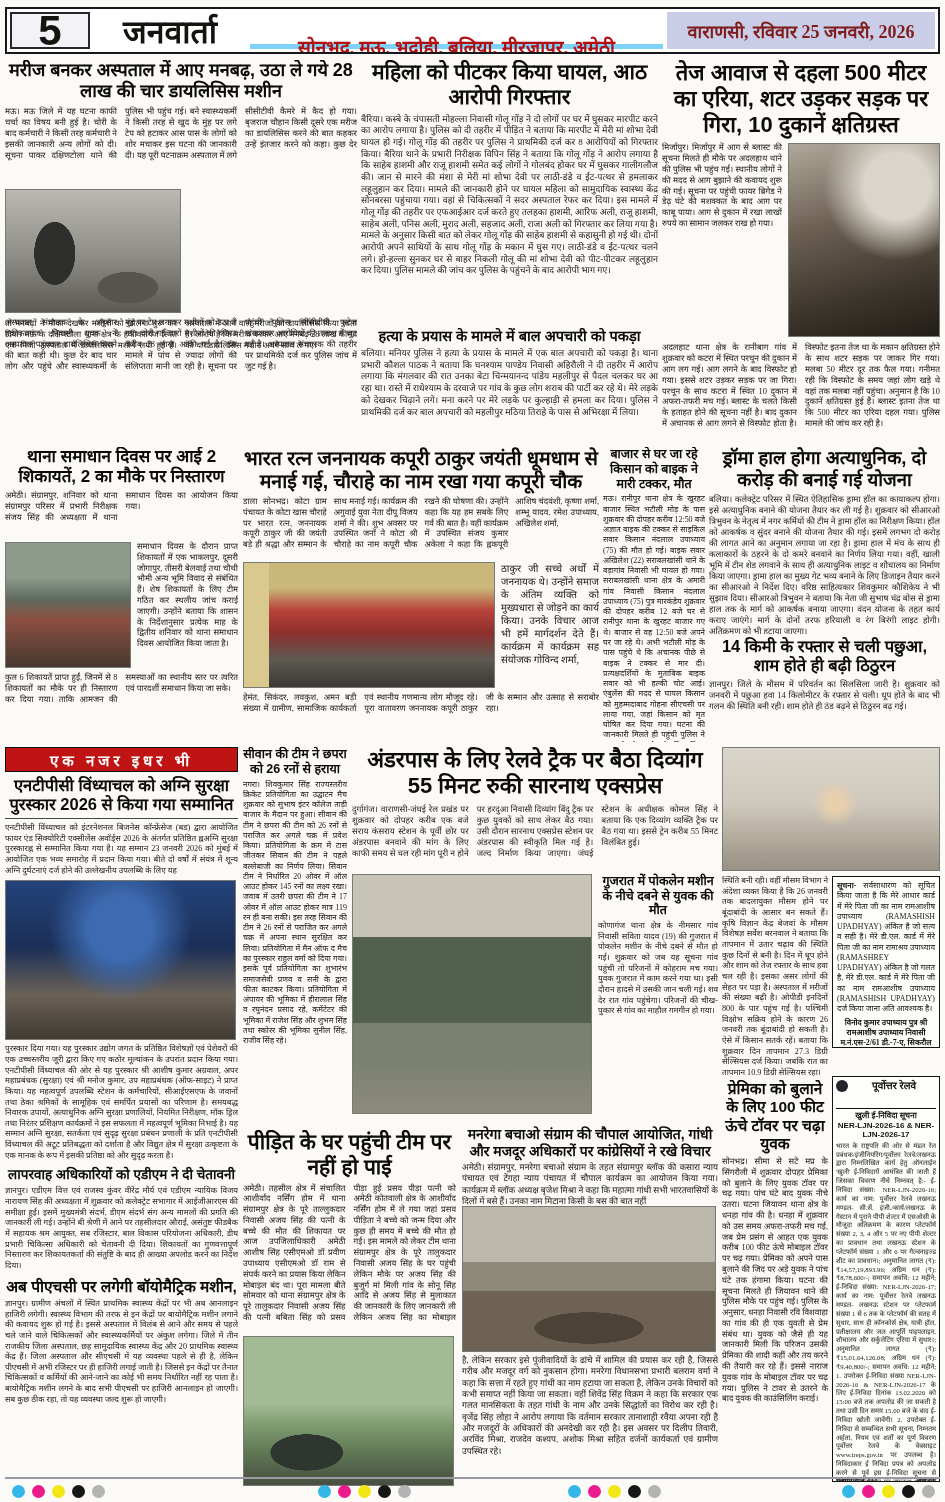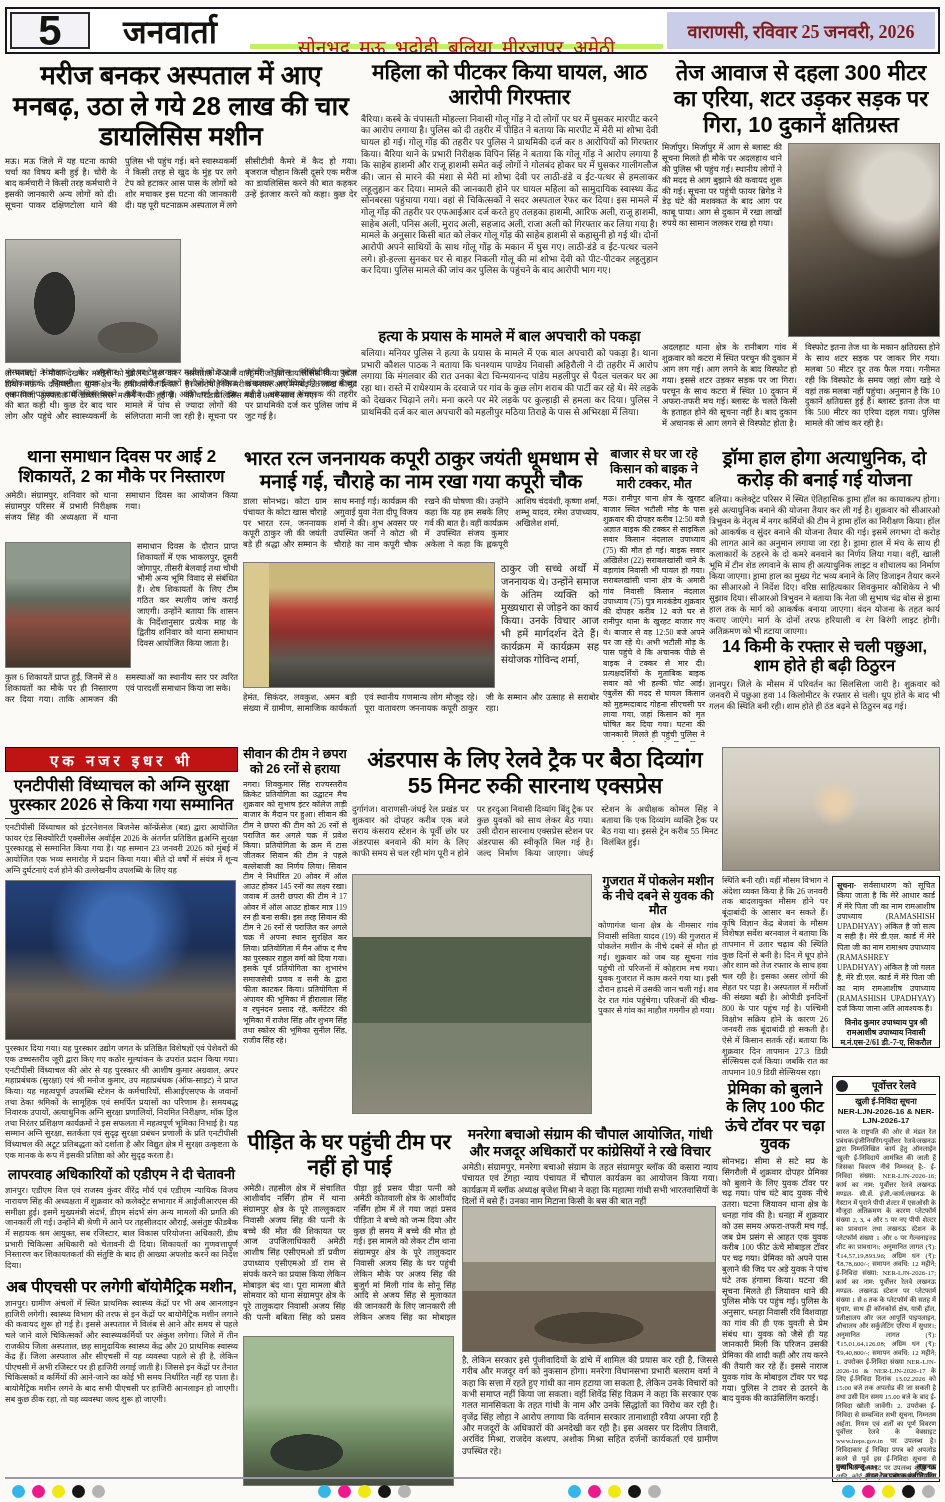--- a/index.html
+++ b/index.html
@@ -12,69 +12,69 @@
   .c2{column-count:2;column-gap:8px;}
   .c3{column-count:3;column-gap:8px;}
   .c4{column-count:4;column-gap:7px;}
   .photo{border:1px solid #7a7a74;box-sizing:border-box;}
   .row{display:flex;gap:6px;}
   
   .mast{display:flex;align-items:stretch;border:2px solid #17171c;background:#fff;padding:3px;gap:4px;}
   .mast .num{width:76px;border:2px solid #26262c;display:flex;align-items:center;justify-content:center;
              font-size:42px;font-weight:bold;font-family:"Liberation Sans",sans-serif;background:#f2f2f7;}
   .mast .nm{width:152px;display:flex;align-items:center;justify-content:center;font-size:32px;font-weight:bold;}
-  .mast .rg{flex:1;background:#bef264;color:#b40f0f;display:flex;align-items:center;justify-content:center;
-            font-size:19px;font-weight:normal;margin-top:32px;}
+  .mast .rg{flex:1;background:#7dd3fc;color:#b40f0f;display:flex;align-items:center;justify-content:center;
+            font-size:19px;font-weight:bold;margin-top:32px;}
   .mast .dt{width:268px;background:#c9cde8;color:#7f1d1d;display:flex;align-items:center;justify-content:center;
             font-size:18px;font-weight:bold;}
   .banner{background:#c01414;color:#fff;border:1px solid #111;display:flex;align-items:center;justify-content:center;
           font-family:"Liberation Sans",sans-serif;font-weight:bold;font-size:15px;letter-spacing:4px;}
   .subhl{font-family:"Liberation Sans",sans-serif;font-weight:bold;text-align:center;line-height:1.2;}
   .box{border:1.5px solid #14120f;background:#fdfdfa;padding:4px;}
-  .tender-head{display:flex;align-items:center;gap:4px;border-bottom:1px solid #111;padding-bottom:2px;margin-bottom:2px;}
+  .tender-head{display:flex;align-items:center;gap:4px;border-bottom:1px solid #111;padding-bottom:16px;margin-bottom:2px;}
   .tender-logo{width:12px;height:12px;border-radius:50%;background:#23232a;flex:0 0 auto;}
   .dots{position:absolute;display:flex;gap:7px;}
   .dot{width:13px;height:13px;border-radius:50%;}
   .d-c{background:#35b6e8;} .d-m{background:#ec1a8d;} .d-y{background:#f3e713;} .d-k{background:#161616;} .d-g{background:#b3b3b3;}
   .rule{background:#9a9aa4;}
 </style>
 </head>
 <body>
 
 <div class="page">
 
   <div class="abs mast" style="left:5px;top:7px;width:935px;height:47px;">
     <div class="num">5</div>
     <div class="nm">जनवार्ता</div>
     <div class="rg">सोनभद्र, मऊ, भदोही, बलिया, मीरजापुर, अमेठी</div>
     <div class="dt">वाराणसी, रविवार 25 जनवरी, 2026</div>
   </div>
 
   <div class="abs" style="left:5px;top:60px;width:352px;height:383px;">
-    <div class="hl" style="font-size:26px;">मरीज बनकर अस्पताल में आए मनबढ़, उठा ले गये 28 लाख की चार डायलिसिस मशीन</div>
+    <div class="hl" style="font-size:18px;">मरीज बनकर अस्पताल में आए मनबढ़, उठा ले गये 28 लाख की चार डायलिसिस मशीन</div>
     <div class="bt c3" style="font-size:8.4px;height:64px;margin-top:5px;">मऊ। मऊ जिले में यह घटना काफी चर्चा का विषय बनी हुई है। चोरी के बाद कर्मचारी ने किसी तरह कर्मचारी ने इसकी जानकारी अन्य लोगों को दी। सूचना पाकर दक्षिणटोला थाने की पुलिस भी पहुंच गई। बने स्वास्थ्यकर्मी ने किसी तरह से खुद के मुंह पर लगे टेप को हटाकर आस पास के लोगों को शोर मचाकर इस घटना की जानकारी दी। यह पूरी घटनाक्रम अस्पताल में लगे सीसीटीवी कैमरे में कैद हो गया। बृजराज चौहान किसी दूसरे एक मरीज का डायलिसिस करने की बात कहकर उन्हें इंतजार करने को कहा। कुछ देर बाद जब मरीज का डायलिसिस खत्म हो गया</div>
     <div class="row" style="margin-top:18px;height:126px;flex-direction:column;">
       <div class="photo" style="width:176px;height:124px;flex:0 0 auto;background:radial-gradient(ellipse 34px 52px at 28% 52%,#2e2e2c 0 60%,transparent 61%),radial-gradient(ellipse 50px 26px at 70% 80%,#57554e 0 60%,transparent 61%),linear-gradient(180deg,#bab8b1,#8d8c86 55%,#5a5953);"></div>
       <div class="bt c2" style="font-size:8.4px;flex:1;">तो मनबढ़ों ने मौका देखकर मशीनों को खोलना शुरू कर दिया। मऊ के दक्षिणटोला थाना क्षेत्र के हकीकतगंज स्थित एक निजी अस्पताल में डायलिसिस मशीनें लगी हुई हैं। अस्पताल में आने वाले मरीजों का डायलिसिस किया जाता है। आरोप है कि मरीज बनकर आए मनबढ़ 28 लाख कीमत की चार डायलिसिस मशीन अपने साथ ले गए।</div>
     </div>
     <div class="bt c3" style="font-size:8.4px;height:114px;margin-top:3px;">अस्पताल संचालक के अनुसार हकीकतगंज निवासी युवक ने अस्पताल पहुंचकर डायलिसिस कराने की बात कही थी। कुछ देर बाद चार लोग और पहुंचे और स्वास्थ्यकर्मी के मुंह पर टेप लगाकर मशीनों को उठा ले गए। चोरी गई चारों मशीनों की कीमत करीब 28 लाख आंकी गई है। इस मामले में पांच से ज्यादा लोगों की संलिप्तता मानी जा रही है। सूचना पर पहुंची पुलिस सीसीटीवी फुटेज खंगालकर आरोपियों की तलाश में जुट गई है। अस्पताल संचालक की तहरीर पर प्राथमिकी दर्ज कर पुलिस जांच में जुट गई है।</div>
   </div>
 
   <div class="abs" style="left:361px;top:60px;width:297px;height:264px;">
     <div class="hl" style="font-size:21px;">महिला को पीटकर किया घायल, आठ आरोपी गिरफ्तार</div>
     <div class="bt" style="font-size:9px;margin-top:4px;height:204px;">बैरिया। कस्बे के चंपासती मोहल्ला निवासी गोलू गोंड़ ने दो लोगों पर घर में घुसकर मारपीट करने का आरोप लगाया है। पुलिस को दी तहरीर में पीड़ित ने बताया कि मारपीट में मेरी मां शोभा देवी घायल हो गई। गोलू गोंड़ की तहरीर पर पुलिस ने प्राथमिकी दर्ज कर 8 आरोपियों को गिरफ्तार किया। बैरिया थाने के प्रभारी निरीक्षक विपिन सिंह ने बताया कि गोलू गोंड़ ने आरोप लगाया है कि साहेब हाशमी और राजू हाशमी समेत कई लोगों ने गोलबंद होकर घर में घुसकर गालीगलौज की। जान से मारने की मंशा से मेरी मां शोभा देवी पर लाठी-डंडे व ईंट-पत्थर से हमलाकर लहूलुहान कर दिया। मामले की जानकारी होने पर घायल महिला को सामुदायिक स्वास्थ्य केंद्र सोनबरसा पहुंचाया गया। वहां से चिकित्सकों ने सदर अस्पताल रेफर कर दिया। इस मामले में गोलू गोंड़ की तहरीर पर एफआईआर दर्ज करते हुए तलहका हाशमी, आरिफ अली, राजू हाशमी, साहेब अली, पनिस अली, मुराद अली, सहजाद अली, राजा अली को गिरफ्तार कर लिया गया है। मामले के अनुसार किसी बात को लेकर गोलू गोंड़ की साहेब हाशमी से कहासुनी हो गई थी। दोनों आरोपी अपने साथियों के साथ गोलू गोंड़ के मकान में घुस गए। लाठी-डंडे व ईंट-पत्थर चलने लगे। हो-हल्ला सुनकर घर से बाहर निकली गोलू की मां शोभा देवी को पीट-पीटकर लहूलुहान कर दिया। पुलिस मामले की जांच कर पुलिस के पहुंचने के बाद आरोपी भाग गए।</div>
   </div>
 
   <div class="abs" style="left:361px;top:328px;width:297px;height:113px;">
     <div class="hl" style="font-size:14.5px;">हत्या के प्रयास के मामले में बाल अपचारी को पकड़ा</div>
     <div class="bt" style="font-size:9px;margin-top:3px;height:88px;">बलिया। मनियर पुलिस ने हत्या के प्रयास के मामले में एक बाल अपचारी को पकड़ा है। थाना प्रभारी कौशल पाठक ने बताया कि घनश्याम पाण्डेय निवासी अहिरौली ने दी तहरीर में आरोप लगाया कि मंगलवार की रात उनका बेटा चिन्मयानन्द पांडेय महलीपुर से पैदल चलकर घर आ रहा था। रास्ते में राधेश्याम के दरवाजे पर गांव के कुछ लोग शराब की पार्टी कर रहे थे। मेरे लड़के को देखकर चिढ़ाने लगे। मना करने पर मेरे लड़के पर कुल्हाड़ी से हमला कर दिया। पुलिस ने प्राथमिकी दर्ज कर बाल अपचारी को महलीपुर मठिया तिराहे के पास से अभिरक्षा में लिया।</div>
   </div>
 
   <div class="abs" style="left:662px;top:60px;width:278px;height:381px;">
-    <div class="hl" style="font-size:22px;">तेज आवाज से दहला 300 मीटर का एरिया, शटर उड़कर सड़क पर गिरा, 10 दुकानें क्षतिग्रस्त</div>
+    <div class="hl" style="font-size:22px;">तेज आवाज से दहला 500 मीटर का एरिया, शटर उड़कर सड़क पर गिरा, 10 दुकानें क्षतिग्रस्त</div>
     <div class="row" style="margin-top:5px;height:196px;">
       <div class="bt" style="font-size:8.4px;width:120px;flex:0 0 auto;">मिर्जापुर। मिर्जापुर में आग से ब्लास्ट की सूचना मिलते ही मौके पर अदलहाथ थाने की पुलिस भी पहुंच गई। स्थानीय लोगों ने की मदद से आग बुझाने की कवायद शुरू की गई। सूचना पर पहुंची फायर ब्रिगेड ने डेढ़ घंटे की मशक्कत के बाद आग पर काबू पाया। आग से दुकान में रखा लाखों रुपये का सामान जलकर राख हो गया।</div>
       <div class="photo" style="flex:1;height:194px;background:radial-gradient(circle at 72% 22%,#d9d5cb 0 18%,transparent 40%),linear-gradient(165deg,#b0a89a,#6b5f52 40%,#3c352c 75%,#221d17);"></div>
     </div>
     <div class="bt c2" style="font-size:8.4px;height:112px;margin-top:4px;">अदलहाट थाना क्षेत्र के रानीबाग गांव में शुक्रवार को कटरा में स्थित परचून की दुकान में आग लग गई। आग लगने के बाद विस्फोट हो गया। इससे शटर उड़कर सड़क पर जा गिरा। परचून के साथ कटरा में स्थित 10 दुकान में अफरा-तफरी मच गई। ब्लास्ट के चलते किसी के हताहत होने की सूचना नहीं है। बाद दुकान में अचानक से आग लगने से विस्फोट होता है। विस्फोट इतना तेज था के मकान क्षतिग्रस्त होने के साथ शटर सड़क पर जाकर गिर गया। मलबा 50 मीटर दूर तक फैल गया। गनीमत रही कि विस्फोट के समय जहां लोग खड़े थे वहां तक मलबा नहीं पहुंचा। अनुमान है कि 10 दुकानें क्षतिग्रस्त हुई हैं। ब्लास्ट इतना तेज था कि 500 मीटर का एरिया दहल गया। पुलिस मामले की जांच कर रही है।</div>
   </div>
 
   <div class="abs" style="left:5px;top:447px;width:233px;height:295px;">
     <div class="hl" style="font-size:17px;">थाना समाधान दिवस पर आई 2 शिकायतें, 2 का मौके पर निस्तारण</div>
     <div class="bt c2" style="font-size:8.3px;height:48px;margin-top:4px;">अमेठी। संग्रामपुर, शनिवार को थाना संग्रामपुर परिसर में प्रभारी निरीक्षक संजय सिंह की अध्यक्षता में थाना समाधान दिवस का आयोजन किया गया।</div>

